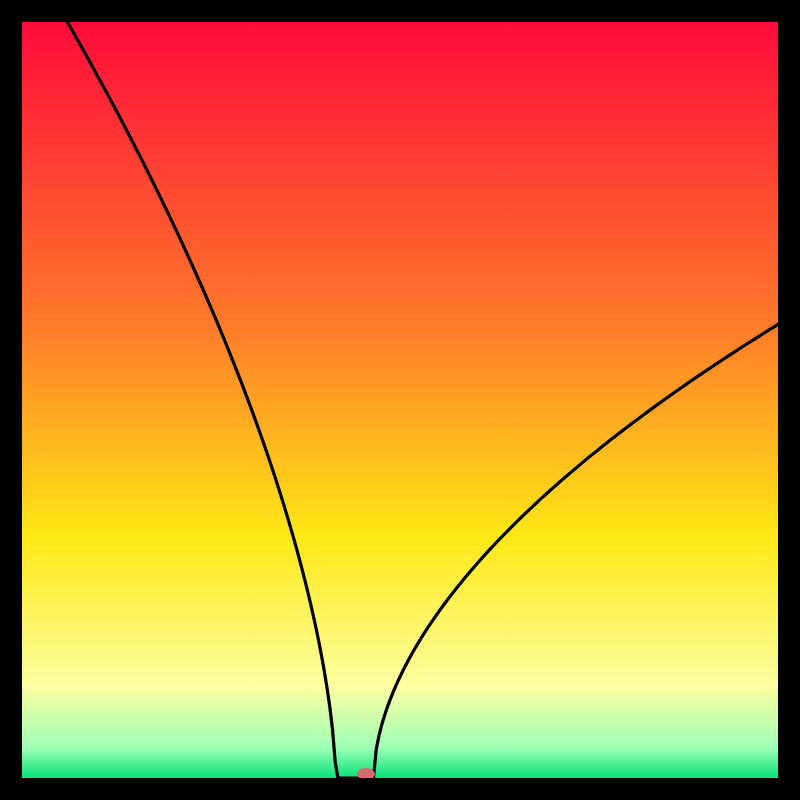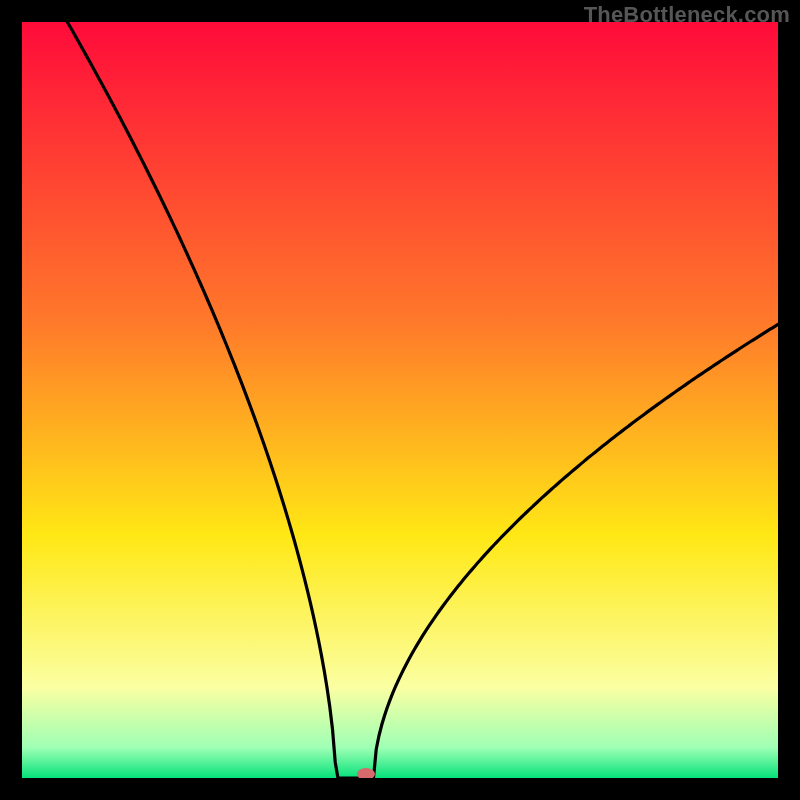--- a/index.html
+++ b/index.html
@@ -32,21 +32,20 @@
     top: 22px;
     width: 756px;
     height: 756px;
     display: block;
   }
 </style>
 </head>
 <body>
 <div class="frame">
 
-  <div class="watermark">TheBottleneck.com</div>
 
   <svg class="plot" viewBox="0 0 756 756" preserveAspectRatio="none">
     <defs>
       <linearGradient id="bg-grad" x1="0" y1="0" x2="0" y2="1">
         <stop id="g0" offset="0%" stop-color="#ff0b3a"></stop>
         <stop id="g1" offset="40%" stop-color="#ff7a2a"></stop>
         <stop id="g2" offset="68%" stop-color="#ffe815"></stop>
         <stop id="g3" offset="88%" stop-color="#fbffa2"></stop>
         <stop id="g4" offset="96%" stop-color="#9effb5"></stop>
         <stop id="g5" offset="100%" stop-color="#05e27a"></stop>

